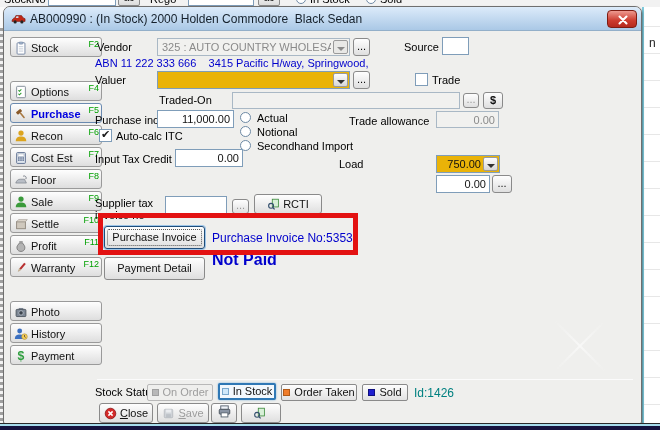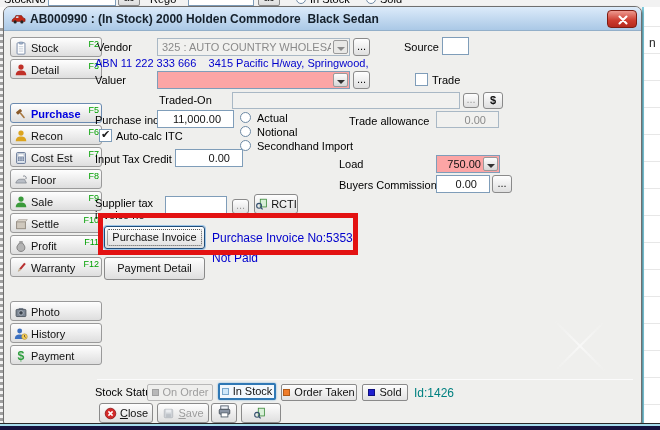--- a/index.html
+++ b/index.html
@@ -23,21 +23,21 @@
   .bg-bottom .l1 { height:1px; background:#2a2a2a; }
   .bg-bottom .l2 { height:2px; background:#a6dcec; }
   .bg-bottom .l3 { height:4px; background:#14123e; }
 
   
   .dialog { position:absolute; left:3px; top:6px; width:639px; height:418px; z-index:2;
             background:#efefed; border:1px solid #6f6f6f; border-radius:7px 7px 2px 2px;
             box-shadow:1px 1px 2px rgba(0,0,0,.35); }
   .titlebar { position:absolute; left:0; top:0; right:0; height:24px;
               background:linear-gradient(#dcebfa,#aac8e6); border-bottom:1px solid #93afc9;
-              border-radius:6px 6px 0 0;font-weight:bold; }
+              border-radius:6px 6px 0 0; }
   .title-text { position:absolute; left:26px; top:5px; font-size:12px; color:#15202b; white-space:pre; }
   .title-caricon { position:absolute; left:7px; top:5px; width:15px; height:15px; }
   .close-btn { position:absolute; right:4px; top:3px; width:30px; height:18px;
                background:linear-gradient(#ee9a90,#cc3b2e 60%,#b52a1e); border:1px solid #7e1c12;
                border-radius:4px; cursor:pointer; }
   .close-btn svg { position:absolute; left:8px; top:2px; }
 
   
   .side-item { position:absolute; left:6px; width:92px; height:20px;
                background:linear-gradient(#fefefe,#dedede); border:1px solid #9a9a9a; border-radius:3px; cursor:pointer; }
@@ -45,24 +45,24 @@
   .side-item .lb { position:absolute; left:20px; top:4px; font-size:11px; color:#111; }
   .side-item .fk { position:absolute; right:2px; top:1px; font-size:9px; color:#00a000; }
   .side-item.active { border-color:#6a8ab0; }
   .side-item.active .lb { color:#0000e0; font-weight:bold; }
 
   
   .lbl { position:absolute; color:#000; white-space:nowrap; }
   .blue { color:#0000cc; }
   .teal { color:#008080; }
   .gray { color:#8a8a8a; }
-  .inp { position:absolute; background:#fff; border:1px solid #7f9db9; font-size:11px; padding:2px 12px; line-height:12px; }
+  .inp { position:absolute; background:#fff; border:1px solid #7f9db9; font-size:11px; padding:2px 3px; line-height:12px; }
   .inp.num { text-align:right; }
   .inp.dis { background:#f1f1ef; color:#8a8a8a; border-color:#a9b8c5; }
-  .combo { position:absolute; border:1px solid #7f9db9; background:#fca5a5; }
+  .combo { position:absolute; border:1px solid #7f9db9; background:#eab308; }
   .combo.dis { background:#f1f1ef; border-color:#a9b8c5; }
   .combo .val { position:absolute; left:4px; top:2px; right:18px; overflow:hidden; white-space:nowrap; }
   .combo .arrow { position:absolute; right:1px; top:1px; bottom:1px; width:15px;
                   background:linear-gradient(#fdfdfd,#d7d7d7); border:1px solid #9a9a9a; border-radius:2px; cursor:pointer; }
   .combo.dis .arrow { background:#e8e8e6; }
   .tri { position:absolute; left:3px; top:6px; width:0; height:0; border-left:4px solid transparent; border-right:4px solid transparent; border-top:4px solid #333; }
   .btn3d { position:absolute; background:linear-gradient(#fefefe,#dfdfdf); border:1px solid #8a8a8a;
            border-radius:3px; text-align:center; cursor:pointer; font-size:11px; color:#111; }
   .btn3d .ic { vertical-align:-3px; margin-right:3px; }
   .chk { position:absolute; width:13px; height:13px; background:#fff; border:1px solid #7f9db9; cursor:pointer; }
@@ -143,27 +143,28 @@
 
     <div class="side-item" style="top:30px;">
       <svg class="ic" viewBox="0 0 16 16">
           <rect x="3.5" y="2" width="9" height="13" rx="1" fill="#fff" stroke="#6b7f9e"></rect>
           <rect x="6" y="1" width="4" height="2.6" rx=".6" fill="#9db0c8" stroke="#6b7f9e" stroke-width=".5"></rect>
           <path d="M5.5 6.5h5M5.5 9h5M5.5 11.5h5" stroke="#aab6c6" stroke-width=".8"></path>
         </svg>
       <span class="lb">Stock</span>
         <span class="fk">F2</span>
     </div>
-    <div class="side-item" style="top:52px;">
-      <svg class="ic" viewBox="0 0 16 16">
-          <circle cx="8" cy="4.6" r="3" fill="#c03028"></circle>
-          <path d="M2 14c0-4 2.6-5.4 6-5.4s6 1.4 6 5.4z" fill="#c03028"></path>
-        </svg>
-      <span class="lb">Detail</span>
-        <span class="fk">F3</span>
+    <div class="side-item" style="top:74px;">
+      <svg class="ic" viewBox="0 0 16 16">
+          <rect x="3" y="1.5" width="10" height="13" rx="1" fill="#fff" stroke="#77828f"></rect>
+          <path d="M5 6l1.2 1.2L8.4 5" stroke="#2a9a2a" stroke-width="1.2" fill="none"></path>
+          <path d="M5 10l1.2 1.2L8.4 9" stroke="#2a9a2a" stroke-width="1.2" fill="none"></path>
+        </svg>
+      <span class="lb">Options</span>
+        <span class="fk">F4</span>
     </div>
     <div class="side-item active" style="top:96px;">
       <svg class="ic" viewBox="0 0 16 16">
           <g transform="rotate(-40 8 8)">
             <rect x="4.6" y="2.8" width="6.6" height="3.6" rx=".8" fill="#8a5a2a"></rect>
             <rect x="7.2" y="6.2" width="1.8" height="8" rx=".9" fill="#a87840"></rect>
           </g>
         </svg>
       <span class="lb">Purchase</span>
         <span class="fk">F5</span>
@@ -310,41 +311,40 @@
     <div class="inp num" style="left:171px; top:142px; width:68px; height:18px;">0.00</div>
 
     <span class="lbl" style="left:335px; top:151px;">Load</span>
     <div class="combo" style="left:432px; top:148px; width:64px; height:18px;">
       <span class="val" style="text-align:right;">750.00</span>
       <span class="arrow">
           <span class="tri"></span>
         </span>
     </div>
 
-    <span class="lbl" style="left:335px; top:172px;">Buyers Commission</span>
     <div class="inp num" style="left:432px; top:168px; width:54px; height:18px;">0.00</div>
     <div class="btn3d" style="left:488px; top:168px; width:20px; height:18px; line-height:14px;">...</div>
 
     <span class="lbl" style="left:91px; top:190px;">Supplier tax</span>
     <span class="lbl" style="left:91px; top:202px;">invoice no</span>
     <div class="inp" style="left:161px; top:189px; width:62px; height:18px;"></div>
     <div class="btn3d" style="left:228px; top:192px; width:17px; height:15px; line-height:11px; color:#9a9a9a;">...</div>
-    <div class="btn3d" style="left:250px; top:187px; width:44px; height:20px; line-height:18px;">
+    <div class="btn3d" style="left:250px; top:187px; width:68px; height:20px; line-height:18px;">
       <svg class="ic" width="13" height="13" viewBox="0 0 16 16">
           <rect x="6.5" y="1.5" width="7.5" height="9.5" fill="#d8f0d8" stroke="#3a8a3a"></rect>
           <circle cx="5" cy="9.6" r="3" fill="none" stroke="#34506e" stroke-width="1.4"></circle>
           <line x1="7.2" y1="11.8" x2="9.4" y2="14" stroke="#34506e" stroke-width="1.6"></line>
         </svg><span>RCTI</span>
     </div>
 
     <div class="btn3d btn-focus" style="left:100px; top:219px; width:101px; height:23px; line-height:21px;">Purchase Invoice</div>
     <span class="lbl blue" style="left:208px; top:224px; font-size:12px;">Purchase Invoice No:5353</span>
 
     <div class="btn3d" style="left:100px; top:250px; width:101px; height:23px; line-height:21px;">Payment Detail</div>
-    <span class="lbl blue" style="left:208px; top:244px; font-size:12px;">Not Paid</span>
+    <span class="lbl blue" style="left:208px; top:244px; font-size:16px;font-weight:bold;">Not Paid</span>
 
     <div class="red-rect" style="left:94px; top:206px; width:260px; height:42px;"></div>
 
     <div class="wm" style="left:540px; top:304px;"></div>
 
     <div class="sep" style="left:93px; top:372px; width:536px;"></div>
 
     <span class="lbl" style="left:91px; top:379px;">Stock Status</span>
     <div class="status-btn dis" style="left:143px; top:377px; width:66px; line-height:15px;"><span class="sq"></span><span>On Order</span></div>
     <div class="status-btn active" style="left:214px; top:376px; width:58px; line-height:13px;"><span class="sq" style="background:#cfe8fa; border-color:#7aa8cc;"></span><span>In Stock</span></div>

